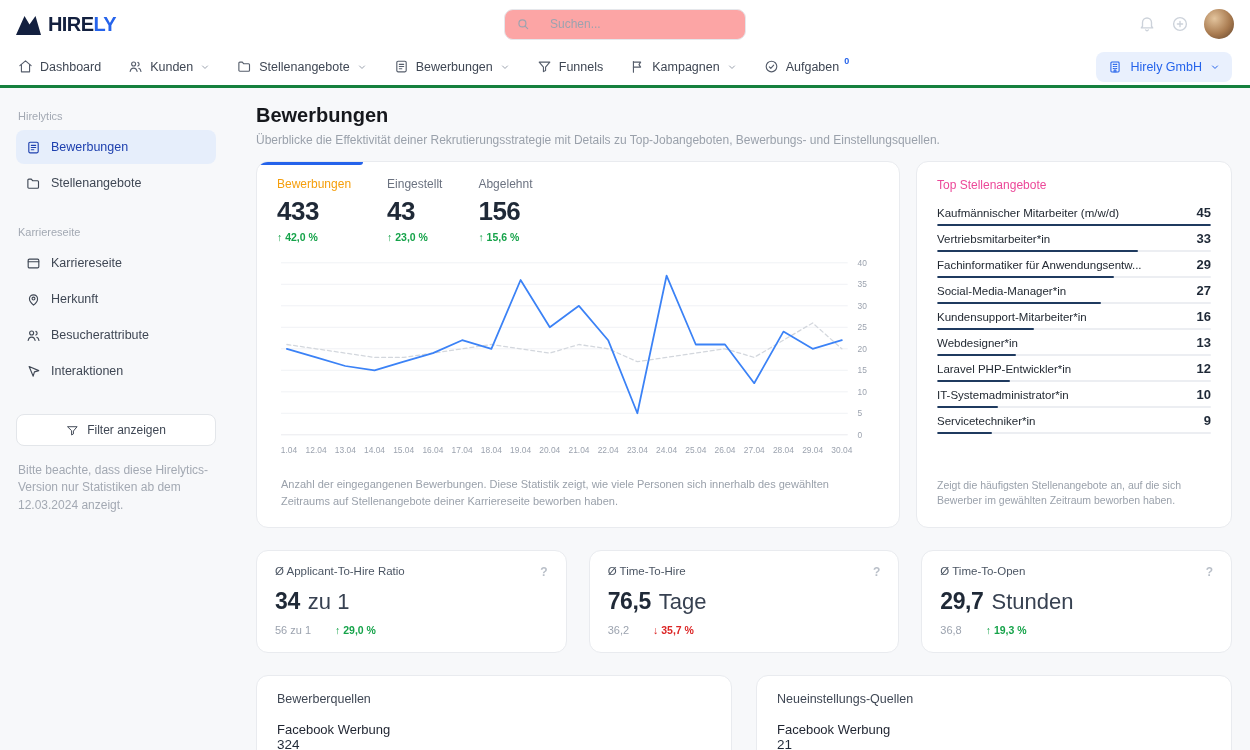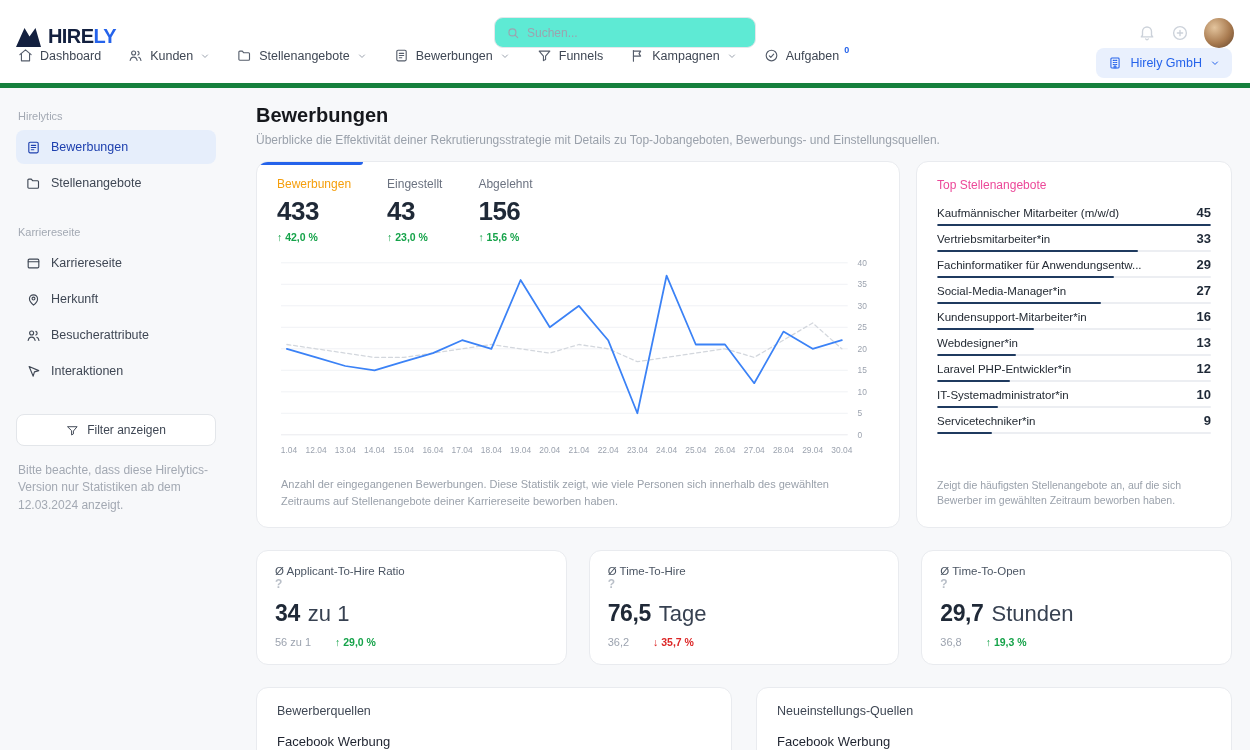--- a/index.html
+++ b/index.html
@@ -1,38 +1,38 @@
 <!DOCTYPE html>
 <html><head>
 <meta charset="utf-8">
 <style>
   * { margin:0; padding:0; box-sizing:border-box; }
   html,body { width:1250px; height:750px; overflow:hidden; background:#f7f8fa;
     font-family:"Liberation Sans", sans-serif; color:#1f2430; }
 
   
-  .topbar { height:48px; background:#fff; display:flex; align-items:flex-end;
+  .topbar { height:48px; background:#fff; display:flex; align-items:center;
     padding:0 16px; position:relative; }
   .logo { display:flex; align-items:center; gap:7px; cursor:pointer; }
   .logo-text { font-size:20px; font-weight:800; letter-spacing:-0.6px; color:#13203f; }
   .logo-text .accent { color:#2563eb; }
-  .searchbox { position:absolute; left:50%; transform:translateX(-50%); width:262px;
-    height:31px; border:1px solid #e5e7eb; border-radius:9px; background:#5eead4;
-    display:flex; align-items:center; gap:7px; padding:0 11px; }
+  .searchbox { position:absolute; left:50%; transform:translateX(-50%); width:242px;
+    height:31px; border:1px solid #e5e7eb; border-radius:9px; background:#fca5a5;
+    display:flex; align-items:center; gap:20px; padding:0 11px; }
   .searchbox input { border:none; outline:none; width:100%; font-size:12px;
     font-family:"Liberation Sans", sans-serif; color:#374151; background:transparent; }
   .searchbox input::placeholder { color:#9ca3af; }
   .topbar-right { margin-left:auto; display:flex; align-items:center; gap:15px; }
   .avatar { width:30px; height:30px; border-radius:50%;
     background:radial-gradient(circle at 35% 32%, #e3c49d, #a97b50 55%, #5f412a 100%);
     cursor:pointer; }
 
   
-  .navbar { height:40px; background:#fff; border-bottom:5px solid #15803d;
-    display:flex; align-items:flex-start; padding:0 18px; gap:27px; }
+  .navbar { height:40px; background:#fff; border-bottom:3px solid #15803d;
+    display:flex; align-items:center; padding:0 18px; gap:27px; }
   .nav-item { display:flex; align-items:center; gap:7px; font-size:12.5px;
     color:#3f4754; cursor:pointer; white-space:nowrap; }
   .nav-item svg.chev { color:#9ca3af; }
   .nav-badge { font-size:9px; color:#2563eb; font-weight:700; position:relative; top:-6px; left:-2px; }
   .company-btn { margin-left:auto; background:#e9f0fd; color:#2563eb; border:none;
     border-radius:8px; height:30px; padding:0 12px; display:flex; align-items:center;
     gap:8px; font-size:12.5px; font-weight:500; cursor:pointer;
     font-family:"Liberation Sans", sans-serif; }
 
   
@@ -82,21 +82,21 @@
   .job-label { font-size:11.5px; color:#232a33; white-space:nowrap; overflow:hidden;
     text-overflow:ellipsis; max-width:230px; }
   .job-value { font-size:13px; font-weight:600; color:#1f2937;margin-left:32px; }
   .job-bar { height:2px; background:#eceef2; border-radius:1px; overflow:hidden; }
   .job-bar-fill { height:100%; border-radius:1px; }
   .jobs-footer { margin-top:auto; font-size:10.5px; color:#9aa1ab; line-height:1.5; }
 
   
   .kpi-card { padding:14px 18px 16px; }
   .kpi-head { display:flex; justify-content:space-between; align-items:flex-start;
-    font-size:11.5px; color:#4b5563;flex-direction:column; }
+    font-size:11.5px; color:#4b5563; }
   .kpi-q { color:#b9bfc8; font-size:12px; font-weight:600; cursor:pointer; }
   .kpi-value-row { margin-top:9px; display:flex; align-items:baseline; gap:8px; }
   .kpi-value { font-size:23px; font-weight:700; color:#1f2937; letter-spacing:-0.4px; }
   .kpi-unit { font-size:22px; font-weight:500; color:#374151; }
   .kpi-sub { display:flex; gap:24px; margin-top:9px; font-size:11px; color:#9ca3af; align-items:baseline; }
   .kpi-change { font-size:10.5px; font-weight:700; }
   .kpi-change.up { color:#16a34a; }
   .kpi-change.down { color:#dc2626; }
 
   

